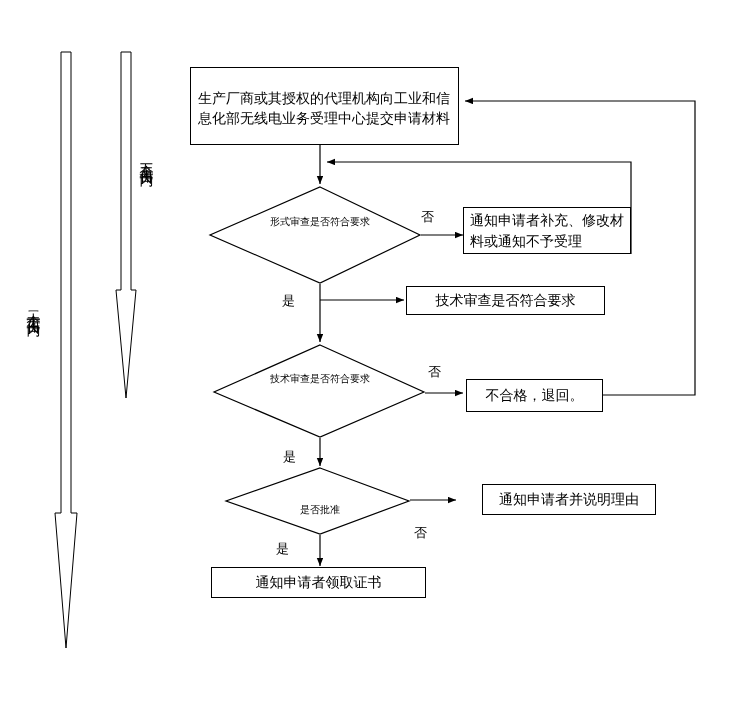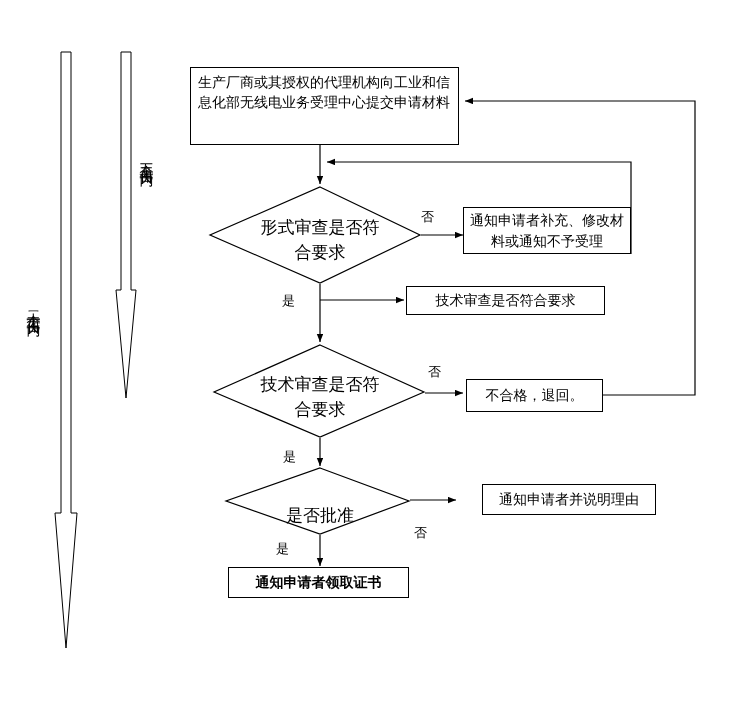--- a/index.html
+++ b/index.html
@@ -24,40 +24,40 @@
     top: 0;
     width: 739px;
     height: 724px;
   }
   .node {
     position: absolute;
     box-sizing: border-box;
     display: flex;
     align-items: center;
     justify-content: center;
-    text-align: center;
+    text-align: left;
     z-index: 3;
   }
   .proc {
     border: 1px solid #000000;
     background: #ffffff;
     font-size: 14px;
     line-height: 1.45;
     padding: 2px 6px;
   }
   .proc.left-align {
     justify-content: flex-start;
     text-align: left;
-    padding: 4px 7px;
+    padding: 20px 7px;
     align-items: flex-start;
   }
   .dec-label {
     position: absolute;
     z-index: 4;
-    font-size: 17px;
+    font-size: 10px;
     line-height: 1.45;
     text-align: center;
     background: transparent;
     pointer-events: none;
   }
   .branch-label {
     position: absolute;
     z-index: 4;
     font-size: 13px;
     line-height: 1;
@@ -128,21 +128,21 @@
   <div class="node proc left-align" style="left:190px; top:67px; width:269px; height:78px;">生产厂商或其授权的代理机构向工业和信息化部无线电业务受理中心提交申请材料</div>
 
   <div class="node proc" style="left:463px; top:207px; width:168px; height:47px;">通知申请者补充、修改材料或通知不予受理</div>
 
   <div class="node proc" style="left:406px; top:286px; width:199px; height:29px;">技术审查是否符合要求</div>
 
   <div class="node proc" style="left:466px; top:379px; width:137px; height:33px;">不合格，退回。</div>
 
   <div class="node proc" style="left:458px; top:484px; width:174px; height:31px;margin-left:24px;">通知申请者并说明理由</div>
 
-  <div class="node proc" style="left:228px; top:567px; width:181px; height:31px;font-weight:bold;">通知申请者领取证书</div>
+  <div class="node proc" style="left:211px; top:567px; width:215px; height:31px;">通知申请者领取证书</div>
 
   <div class="dec-label" style="left:255px; top:215px; width:130px;">形式审查是否符合要求</div>
 
   <div class="dec-label" style="left:255px; top:372px; width:130px;">技术审查是否符合要求</div>
 
   <div class="dec-label" style="left:270px; top:491px; width:100px;margin-top:12px;">是否批准</div>
 
   <div class="branch-label" style="left:421px; top:210px;">否</div>
 
   <div class="branch-label" style="left:282px; top:294px;">是</div>

